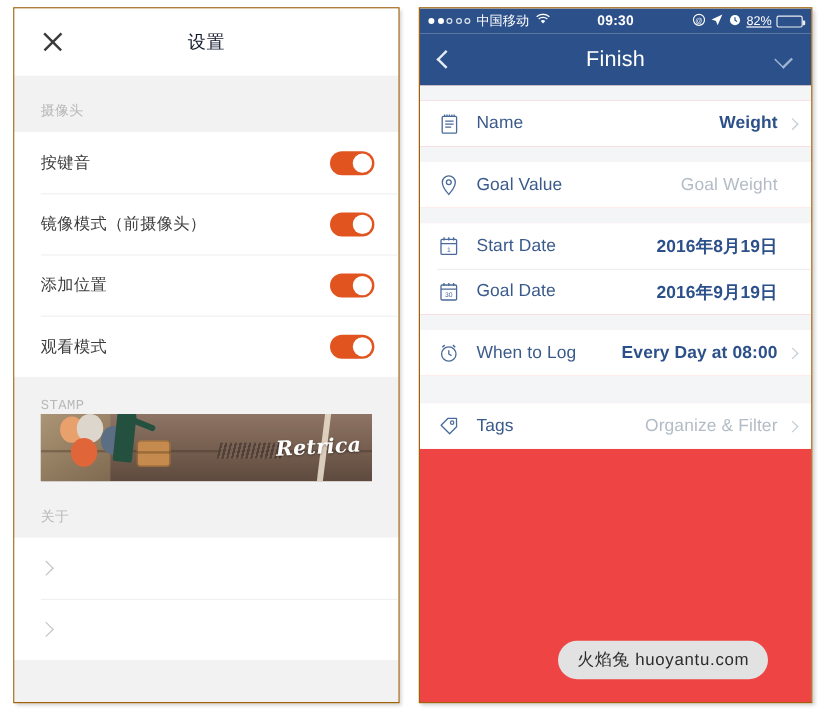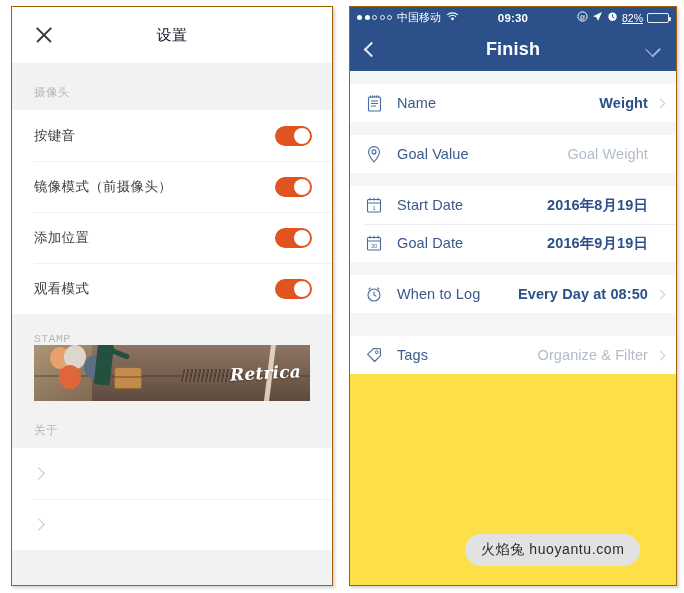--- a/index.html
+++ b/index.html
@@ -157,29 +157,29 @@
     height: 43px; background: #2c5089; color: #fff;
     display: flex; align-items: center; position: relative; padding: 0 14px;
   }
   .nav-back {
     width: 11px; height: 11px; border-left: 2.2px solid #e6ecf5;
     border-bottom: 2.2px solid #e6ecf5; transform: rotate(45deg);
     cursor: pointer; margin-left: 2px;
   }
   .nav-title {
     position: absolute; left: 0; right: 0; text-align: center;
-    font-size: 18px; color: #ffffff; letter-spacing: .2px; font-weight: bold;
+    font-size: 18px; color: #ffffff; letter-spacing: .2px;
   }
   .nav-check {
     margin-left: auto; position: relative; z-index: 2;
     width: 18px; height: 11px; border-left: 2.2px solid #9fb4d2;
     border-bottom: 2.2px solid #9fb4d2; transform: rotate(-45deg) scaleX(.62);
     cursor: pointer;
   }
-  .ios-body { background: #fde047; height: calc(100% - 64px); }
+  .ios-body { background: #ef4444; height: calc(100% - 64px); }
   .ios-gap { height: 13px; background: #f3f5f7; }
   .ios-gap.lg { height: 23px; }
   .ios-card { background: #ffffff; }
   .ios-row {
     height: 38px; display: flex; align-items: center;
     padding: 0 12px 0 14px; position: relative; background: #ffffff;
   }
   .ios-row + .ios-row::before {
     content: ""; position: absolute; left: 14px; right: 0; top: 0;
     height: 1px; background: #eceef1;
@@ -393,21 +393,21 @@
       <div class="ios-card">
         <div class="ios-row">
           <span class="ios-icon">
             <svg width="18" height="18" viewBox="0 0 18 18">
                 <circle cx="9" cy="10" r="6" stroke="#4a6a99" stroke-width="1.1" fill="none"></circle>
                 <path d="M9 6.8V10l2.3 1.4" stroke="#4a6a99" stroke-width="1.1" fill="none"></path>
                 <path d="M3.6 4.4 5.6 2.6M14.4 4.4 12.4 2.6" stroke="#4a6a99" stroke-width="1.2"></path>
               </svg>
           </span>
           <span class="ios-label">When to Log</span>
-          <span class="ios-value strong">Every Day at 08:50</span>
+          <span class="ios-value strong">Every Day at 08:00</span>
           <span class="ios-chev"></span>
         </div>
       </div>
 
       <div class="ios-gap lg"></div>
       <div class="ios-card">
         <div class="ios-row">
           <span class="ios-icon">
             <svg width="18" height="18" viewBox="0 0 18 18">
                 <path d="M2.6 8.4 8.4 2.6l7 .1.1 7-5.8 5.8z" stroke="#4a6a99" stroke-width="1.1" fill="none" stroke-linejoin="round"></path>

